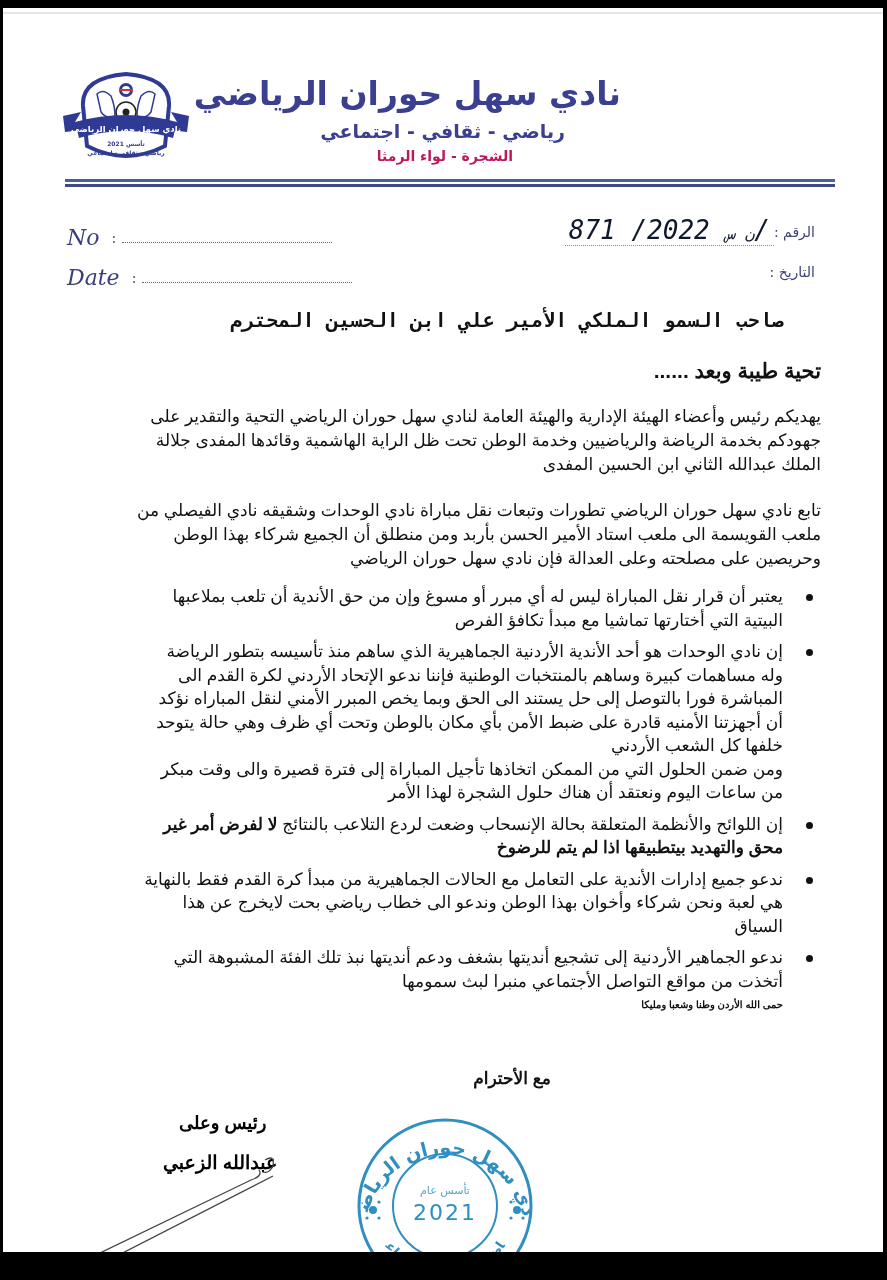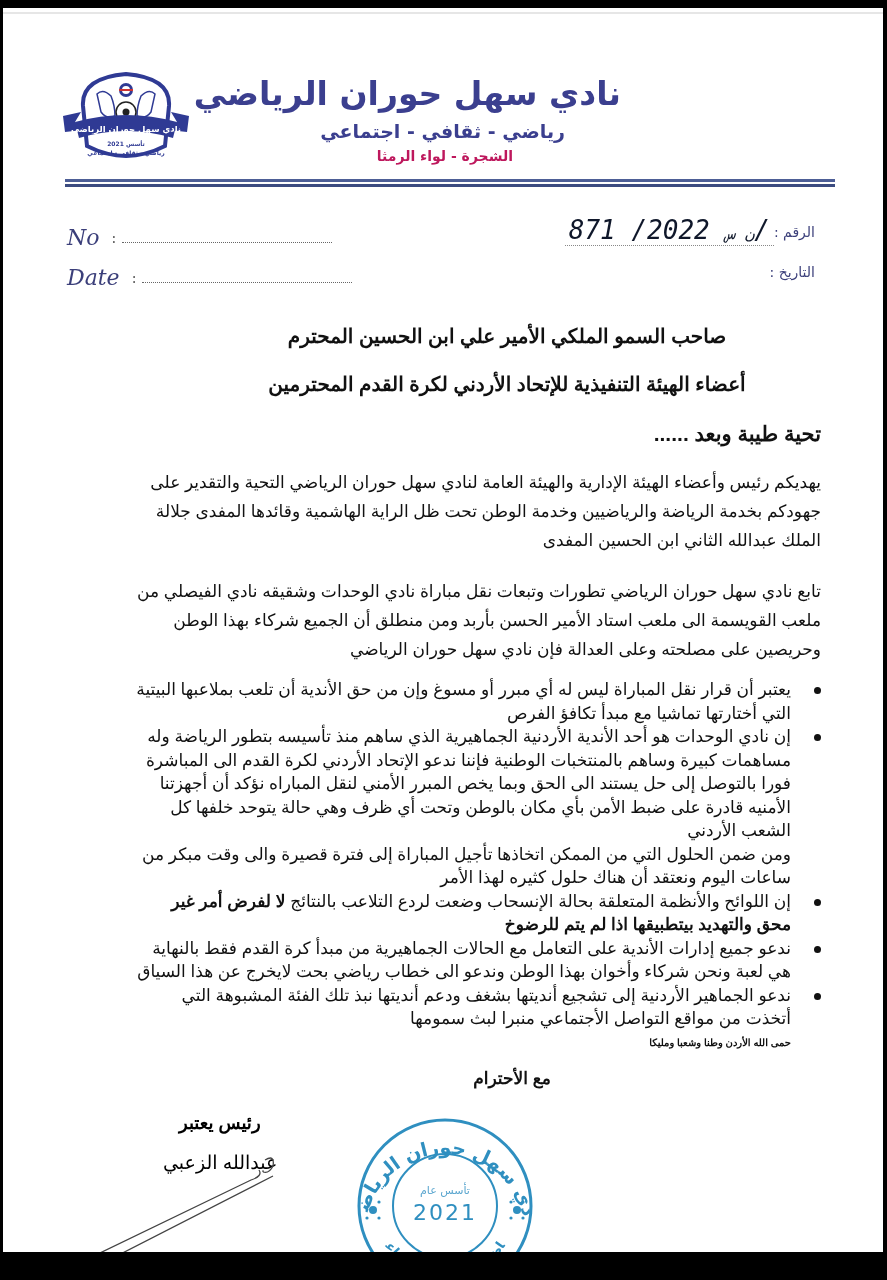--- a/index.html
+++ b/index.html
@@ -56,35 +56,35 @@
   .meta-right .val small { font-size: 16px; letter-spacing: 0; }
 
   
   .body {
     position: absolute; left: 130px; right: 62px; top: 296px;
     direction: rtl; color: #111; font-family: "Liberation Sans", sans-serif;
   }
   .addr1, .addr2 {
     text-align: center; font-weight: bold; font-size: 20px; margin-left: 60px;
   }
-  .addr1 { margin-top: 20px; }
+  .addr1 { margin-top: 4px; font-family: Liberation Mono, monospace; }
   .addr2 { margin-top: 24px; }
   .greet { font-weight: bold; font-size: 21px; margin-top: 26px; margin-right: 0; }
-  p.par { font-size: 17px; line-height: 29px; margin: 22px 0 0 0; }
+  p.par { font-size: 17px; line-height: 24px; margin: 22px 0 0 0; }
   ul.points { margin: 14px 0 0 0; padding-right: 30px; font-size: 17px; line-height: 23.5px; list-style: none; }
-  ul.points li { position: relative; margin: 0; }
+  ul.points li { position: relative; margin: 8px; }
   ul.points li .bullet {
     position: absolute; right: -30px; top: 9px; width: 7px; height: 7px; border-radius: 50%; background: #111;
   }
   .b { font-weight: bold; }
   .closing { font-weight: bold; font-size: 10px; }
   .regards { position: absolute; left: 0; right: 0; top: 764px; text-align: center; font-weight: bold; font-size: 17px; margin-left: 70px; }
 
   .signer-role { position: absolute; left: 176px; top: 1104px; font-weight: bold; font-size: 18px; direction: rtl; font-family: "Liberation Sans", sans-serif; }
-  .signer-name { position: absolute; left: 160px; top: 1143px; font-weight: normal; font-size: 19px; direction: rtl; font-family: "Liberation Sans", sans-serif; }
+  .signer-name { position: absolute; left: 160px; top: 1143px; font-weight: bold; font-size: 19px; direction: rtl; font-family: "Liberation Sans", sans-serif; }
   .signature { position: absolute; left: 30px; top: 1140px; width: 270px; height: 120px; }
   .stamp { position: absolute; left: 342px; top: 1098px; width: 200px; height: 170px; }
 </style>
 </head>
 <body>
 
 <div class="page">
   <div class="hdr-line-top"></div>
 
   <svg class="logo" viewBox="0 0 130 100">
@@ -132,56 +132,55 @@
       <span class="lbl">الرقم :</span>
       <span class="val"><small>ن س</small> <span>2022/ 871/</span></span>
     </div>
     <div class="row">
       <span class="lbl">التاريخ :</span>
     </div>
   </div>
 
   <div class="body">
     <div class="addr1">صاحب السمو الملكي الأمير علي ابن الحسين المحترم</div>
-    <div class="addr2">أعضاء الهيئة التنفيذية للإتحاد الأردني لكرة القدم المحترمين</div>
     <div class="greet">تحية طيبة وبعد ......</div>
 
     <p class="par">يهديكم رئيس وأعضاء الهيئة الإدارية والهيئة العامة  لنادي سهل حوران الرياضي التحية والتقدير على جهودكم بخدمة الرياضة والرياضيين وخدمة الوطن تحت ظل الراية الهاشمية وقائدها المفدى جلالة الملك عبدالله الثاني ابن الحسين المفدى</p>
     <p class="par">تابع نادي سهل حوران الرياضي تطورات وتبعات نقل مباراة نادي الوحدات وشقيقه نادي الفيصلي من ملعب القويسمة الى ملعب استاد الأمير الحسن بأربد ومن منطلق أن الجميع شركاء بهذا الوطن وحريصين على مصلحته  وعلى العدالة فإن نادي سهل حوران الرياضي</p>
 
     <ul class="points">
       <li>
         <span class="bullet"></span>
         <span>يعتبر أن قرار نقل المباراة ليس له أي مبرر أو مسوغ  وإن من حق الأندية أن تلعب بملاعبها البيتية التي أختارتها تماشيا مع مبدأ تكافؤ الفرص</span>
       </li>
       <li>
         <span class="bullet"></span>
         <span>إن نادي الوحدات هو أحد الأندية الأردنية الجماهيرية الذي ساهم  منذ تأسيسه بتطور الرياضة وله مساهمات  كبيرة وساهم بالمنتخبات الوطنية  فإننا ندعو الإتحاد الأردني لكرة القدم الى المباشرة فورا بالتوصل إلى حل يستند الى الحق وبما يخص المبرر الأمني لنقل المباراه نؤكد أن أجهزتنا الأمنيه قادرة على ضبط الأمن بأي مكان بالوطن وتحت أي ظرف وهي حالة يتوحد خلفها كل الشعب الأردني</span>
-        <div>ومن ضمن الحلول التي من الممكن اتخاذها تأجيل المباراة إلى فترة قصيرة والى وقت مبكر من ساعات اليوم ونعتقد أن هناك حلول كثيره لهذا الأمر</div>
+        <div>ومن ضمن الحلول التي من الممكن اتخاذها تأجيل المباراة إلى فترة قصيرة والى وقت مبكر من ساعات اليوم ونعتقد أن هناك حلول الشجرة لهذا الأمر</div>
       </li>
       <li>
         <span class="bullet"></span>
         <span>إن اللوائح والأنظمة المتعلقة بحالة الإنسحاب وضعت لردع التلاعب بالنتائج</span>
         <span class="b">لا لفرض أمر غير محق والتهديد بيتطبيقها اذا لم يتم للرضوخ</span>
       </li>
       <li>
         <span class="bullet"></span>
         <span>ندعو جميع إدارات الأندية على التعامل مع الحالات الجماهيرية من مبدأ كرة القدم فقط بالنهاية هي لعبة ونحن شركاء وأخوان بهذا الوطن وندعو الى خطاب رياضي بحت لايخرج عن هذا السياق</span>
       </li>
       <li>
         <span class="bullet"></span>
         <span>ندعو الجماهير الأردنية إلى تشجيع أنديتها بشغف ودعم أنديتها نبذ تلك الفئة المشبوهة التي أتخذت من مواقع التواصل الأجتماعي منبرا لبث سمومها</span>
         <div class="closing">حمى الله الأردن وطنا وشعبا ومليكا</div>
       </li>
     </ul>
 
     <div class="regards">مع الأحترام</div>
   </div>
 
-  <div class="signer-role">رئيس يعتبر</div>
+  <div class="signer-role">رئيس وعلى</div>
   <div class="signer-name">عبدالله الزعبي</div>
 
   <svg class="signature" viewBox="0 0 270 120">
     <path d="M232 12 q10 -6 8 6 q-4 8 -10 6 M226 22 q4 6 -8 10 L40 118 M240 28 L70 115" fill="none" stroke="#444" stroke-width="1.3"></path>
   </svg>
 
   <svg class="stamp" viewBox="0 0 200 170">
     <defs>
       <path id="stampTop" d="M22 110 A80 80 0 0 1 178 110"></path>
       <path id="stampBot" d="M40 140 A72 72 0 0 0 160 140"></path>

